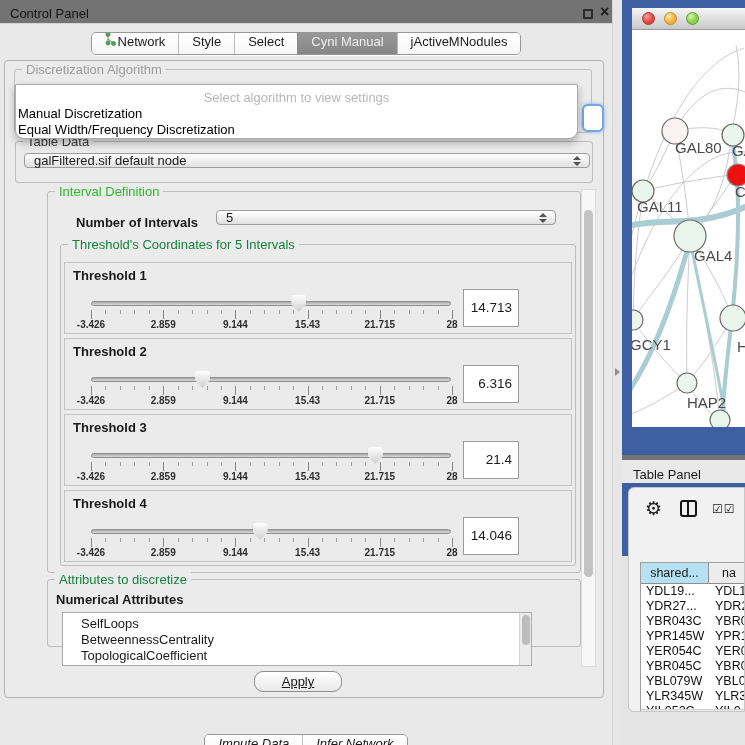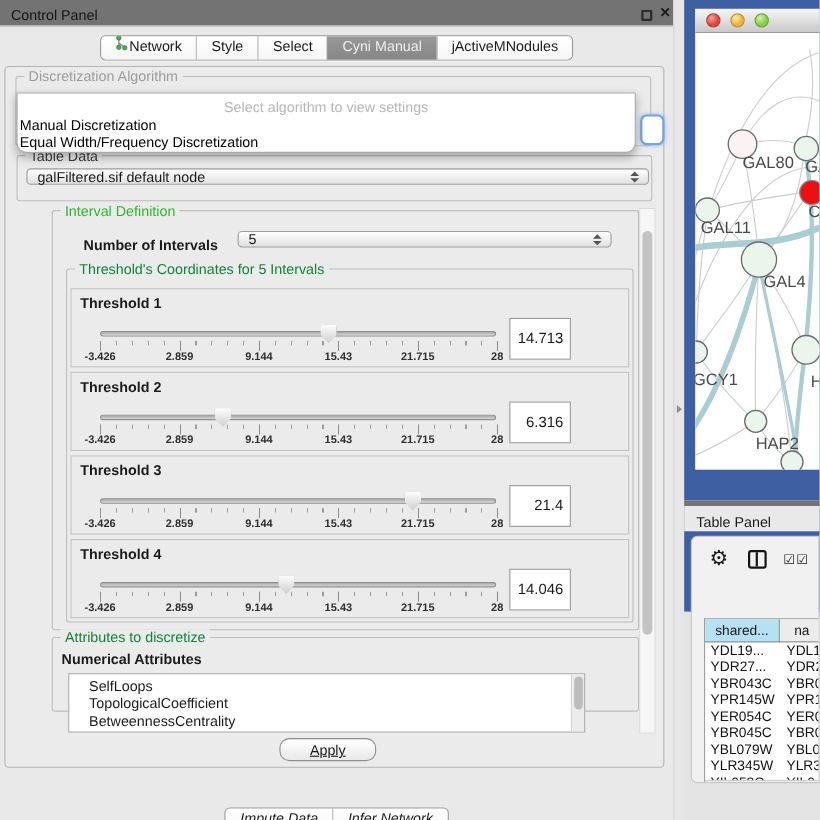--- a/index.html
+++ b/index.html
@@ -314,23 +314,23 @@
       </div>
     </div>
 
     <div id="attr-group" class="groupbox">
       <span class="group-title t-blue">Attributes to discretize</span>
       <div id="attr-heading">Numerical Attributes</div>
       <div id="attr-list">
         <div class="items">
   <div class="attr-item">SelfLoops</div>
 
+  <div class="attr-item">BetweennessCentrality</div>
+
   <div class="attr-item">TopologicalCoefficient</div>
-
-  <div class="attr-item">BetweennessCentrality</div>
 </div>
         <div id="attr-scrollbar">
             <div class="thumb"></div>
           </div>
       </div>
     </div>
 
     <div id="main-scrollbar">
         <div class="thumb"></div>
       </div>

